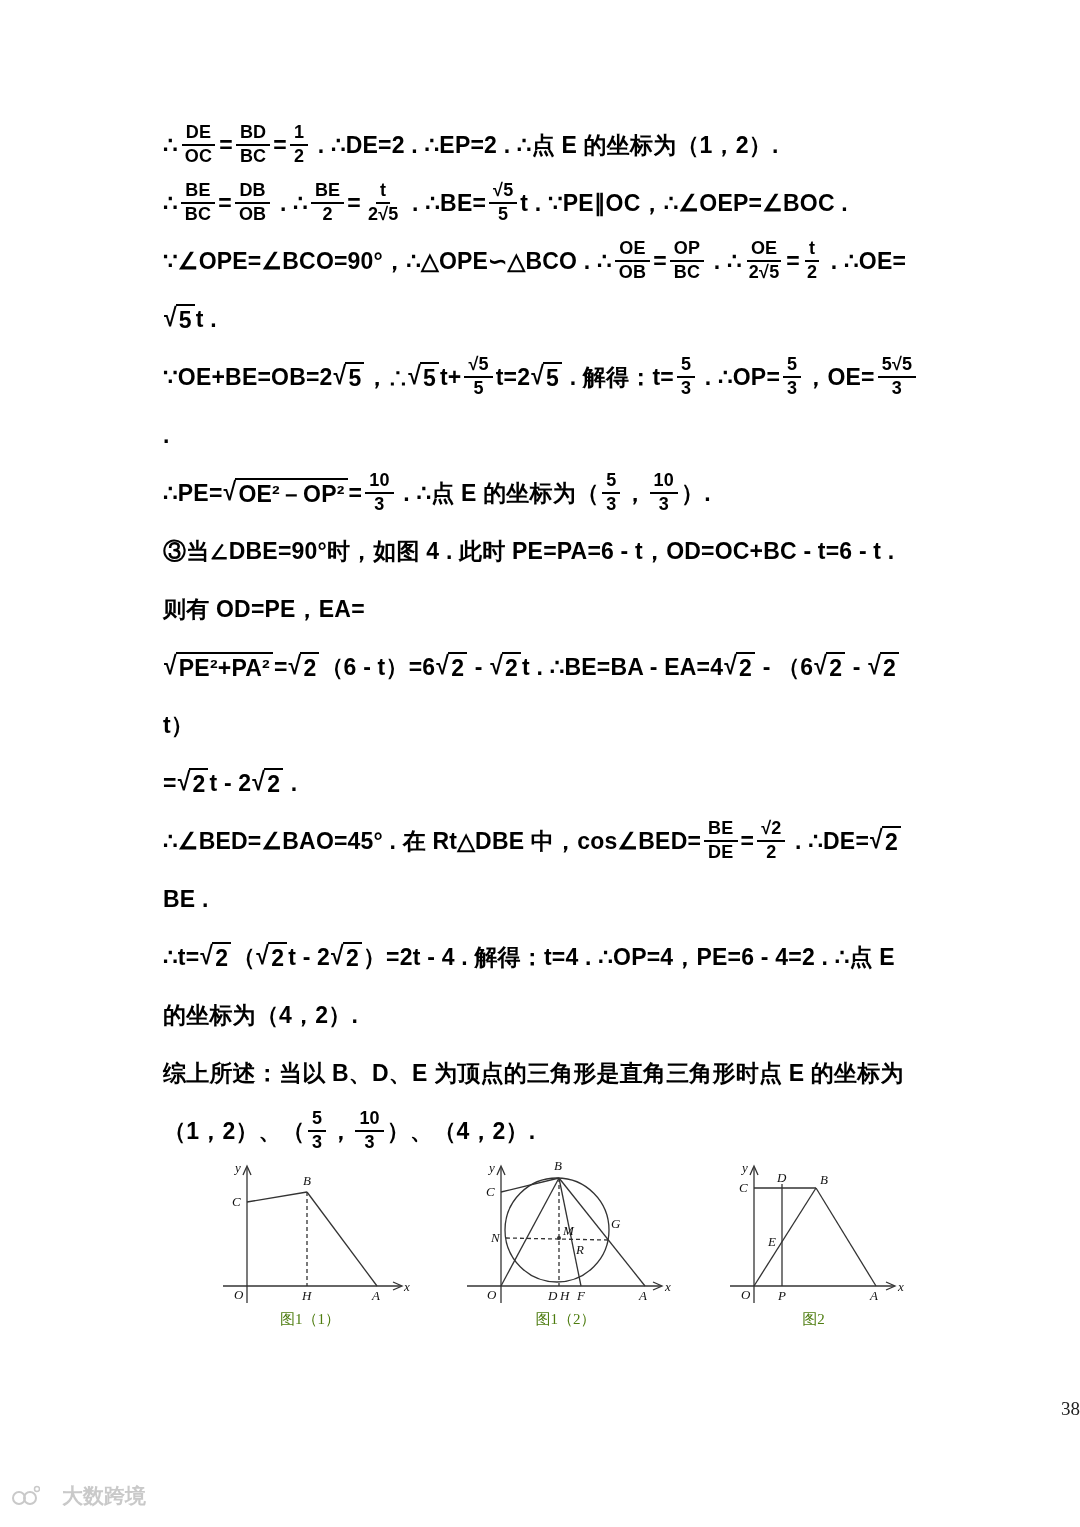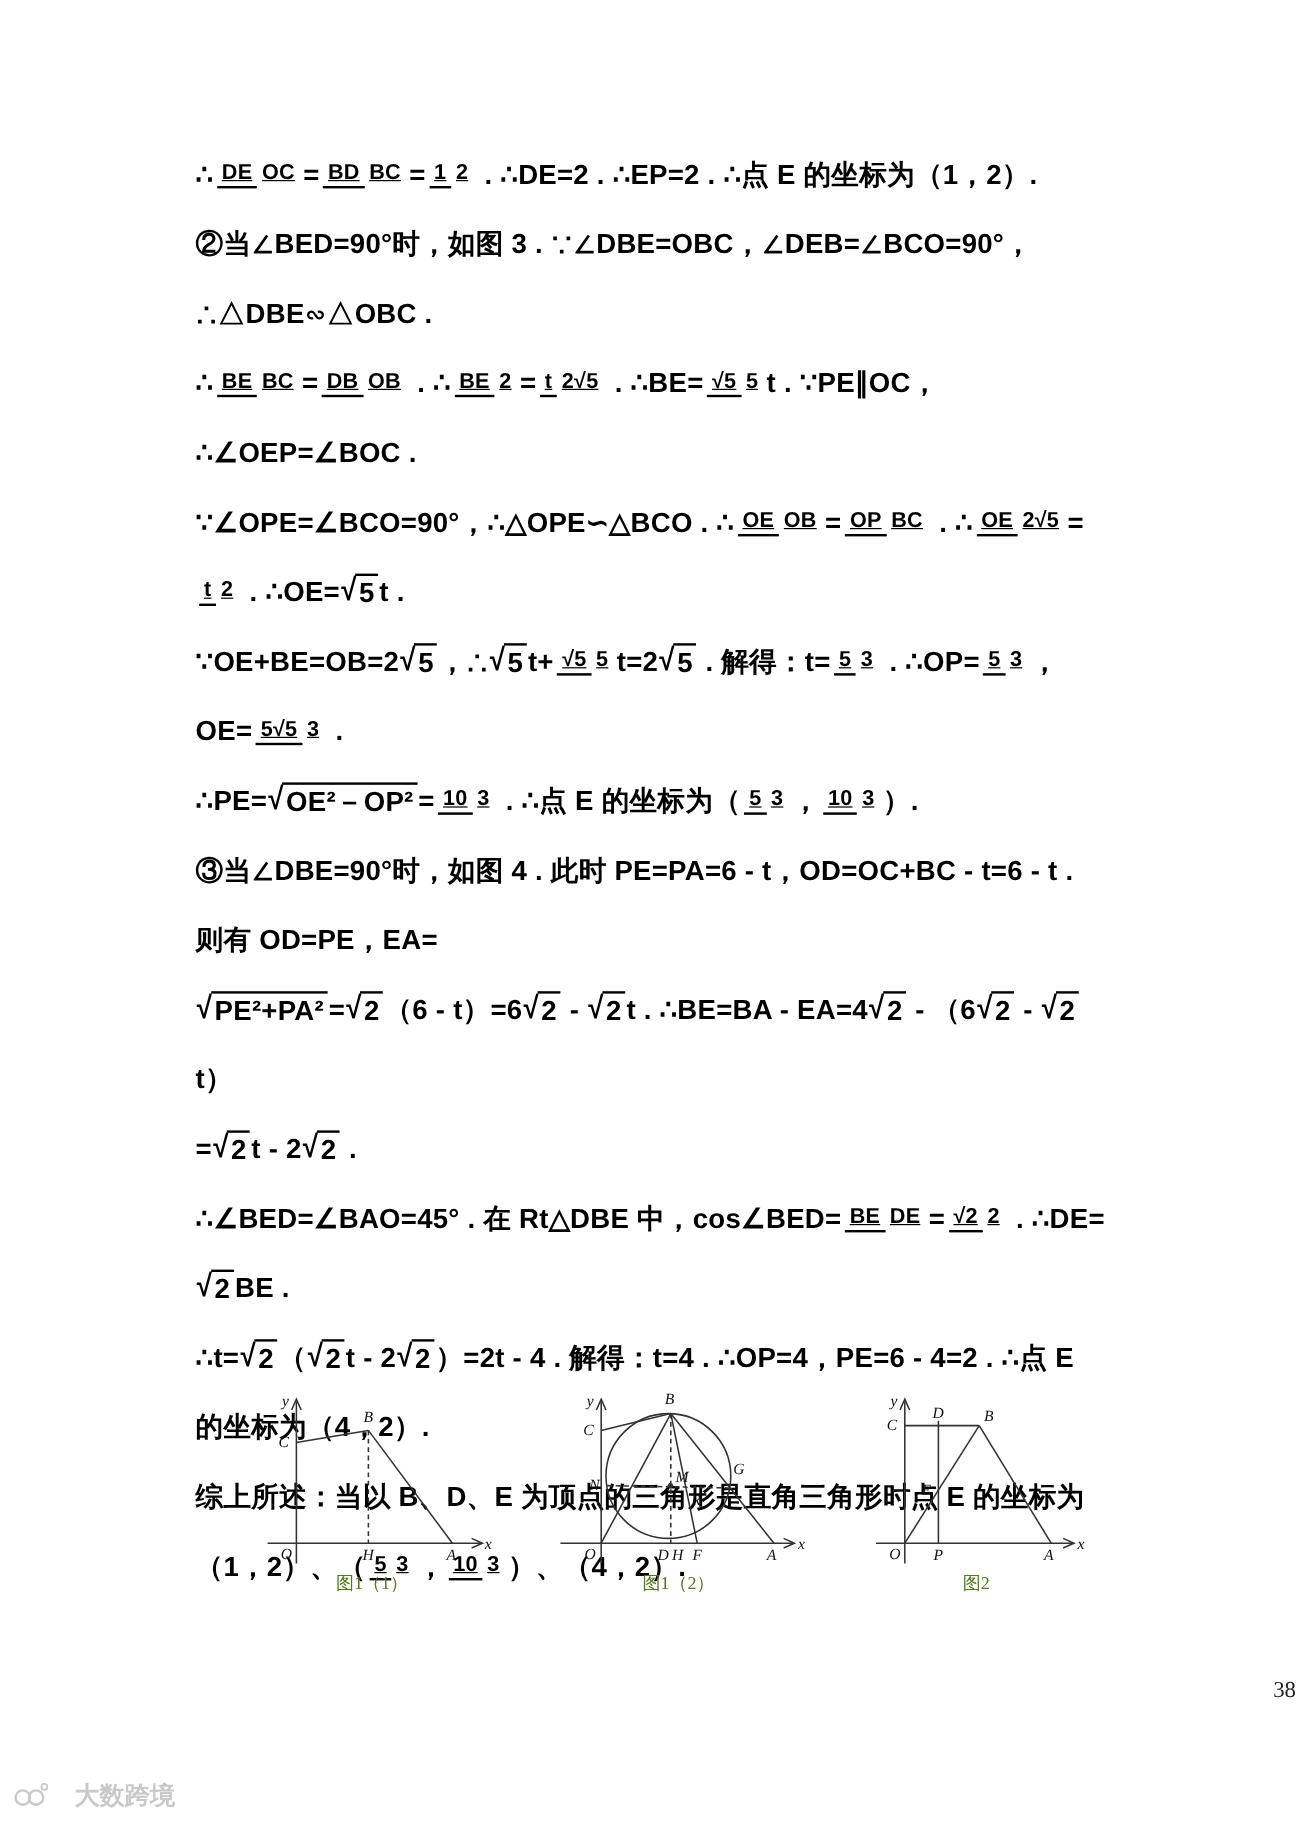--- a/index.html
+++ b/index.html
@@ -6,22 +6,22 @@
   body{
     width:1080px;height:1527px;background:#ffffff;position:relative;
     font-family:"Liberation Sans", sans-serif;color:#000;overflow:hidden;
   }
   .content{
     position:absolute;left:163px;top:116px;width:758px;
     font-size:23px;font-weight:700;line-height:58px;letter-spacing:0.2px;
   }
   .para{margin:0;}
   .frac{
-    display:inline-flex;flex-direction:row;
-    vertical-align:middle;font-size:18px;line-height:1.2;margin:0 3px;position:relative;top:-2px;text-decoration:underline;
+    display:inline-flex;flex-direction:column;align-items:center;
+    vertical-align:middle;font-size:18px;line-height:1.2;margin:0 3px;position:relative;top:-2px;
   }
   .fnum{border-bottom:2px solid #000;padding:0 4px;}
   .fden{padding:0 4px;}
   .sqrt{display:inline-flex;align-items:flex-start;vertical-align:middle;margin:0 1px;position:relative;top:-2px;}
   .rsym{line-height:1.15;transform:scaleY(1.12);margin-right:-1px;}
   .rbody{border-top:2px solid #000;line-height:1.25;padding:0 3px;}
   .figures{
     position:absolute;top:1158px;left:205px;display:flex;align-items:flex-end;gap:38px;
   }
   .figure{display:flex;flex-direction:column;align-items:center;}
@@ -45,21 +45,20 @@
     <div class="para">∴<span class="frac">
         <span class="fnum">DE</span>
         <span class="fden">OC</span>
       </span>=<span class="frac">
         <span class="fnum">BD</span>
         <span class="fden">BC</span>
       </span>=<span class="frac">
         <span class="fnum">1</span>
         <span class="fden">2</span>
       </span> . ∴DE=2 . ∴EP=2 . ∴点 E 的坐标为（1，2）.</div>
-    <div class="para">②当∠BED=90°时，如图 3 . ∵∠DBE=OBC，∠DEB=∠BCO=90°，∴△DBE∽△OBC .</div>
     <div class="para">∴<span class="frac">
         <span class="fnum">BE</span>
         <span class="fden">BC</span>
       </span>=<span class="frac">
         <span class="fnum">DB</span>
         <span class="fden">OB</span>
       </span> . ∴<span class="frac">
         <span class="fnum">BE</span>
         <span class="fden">2</span>
       </span>=<span class="frac">

